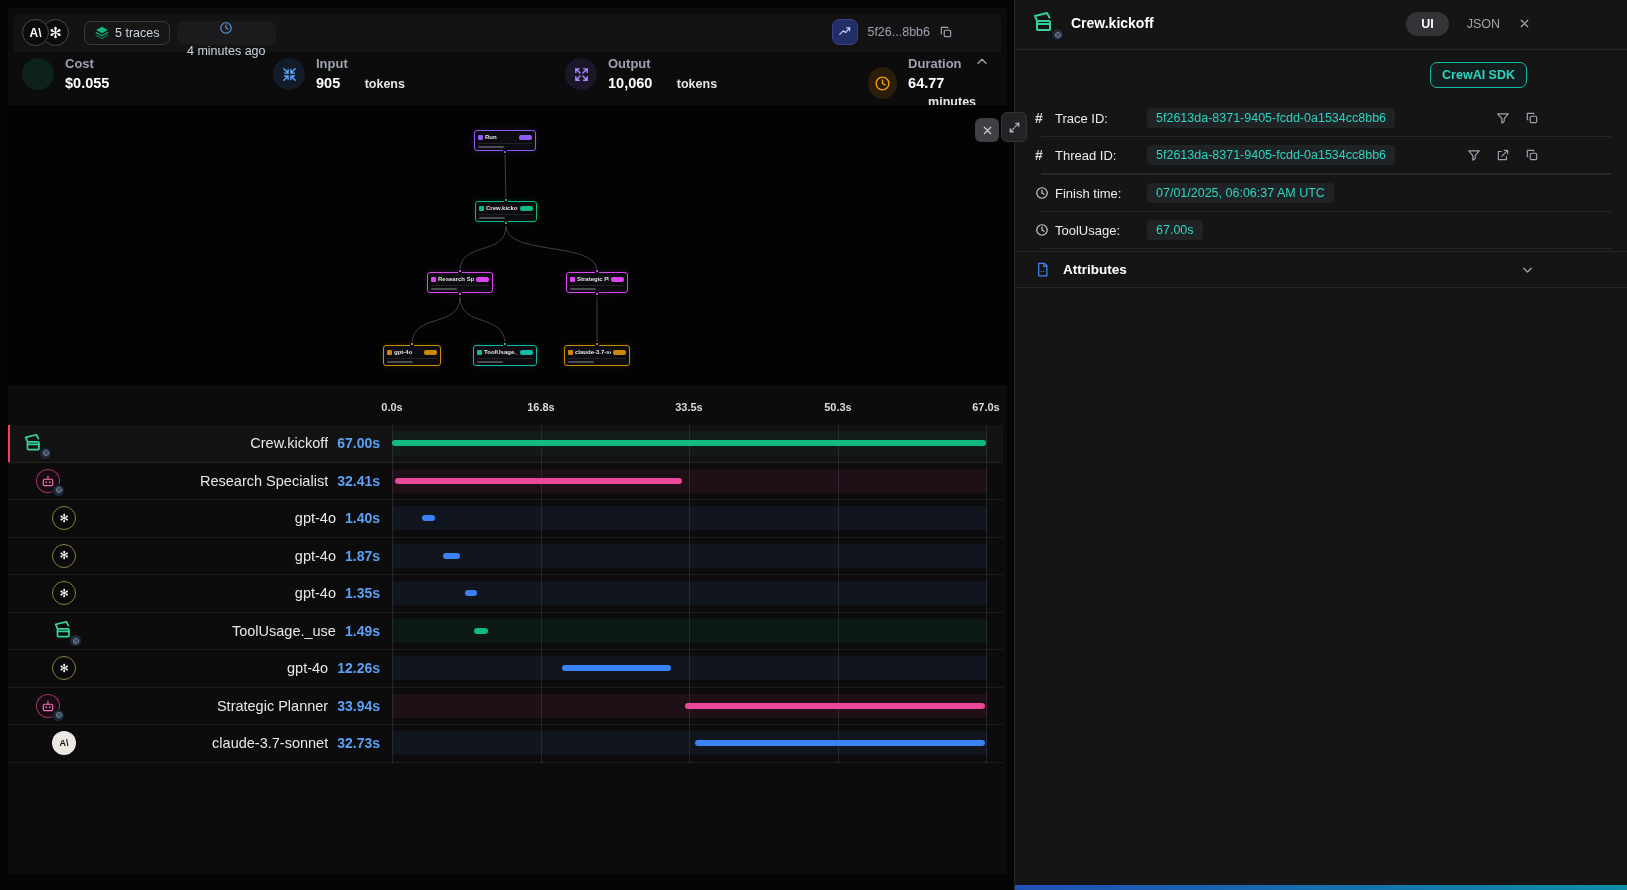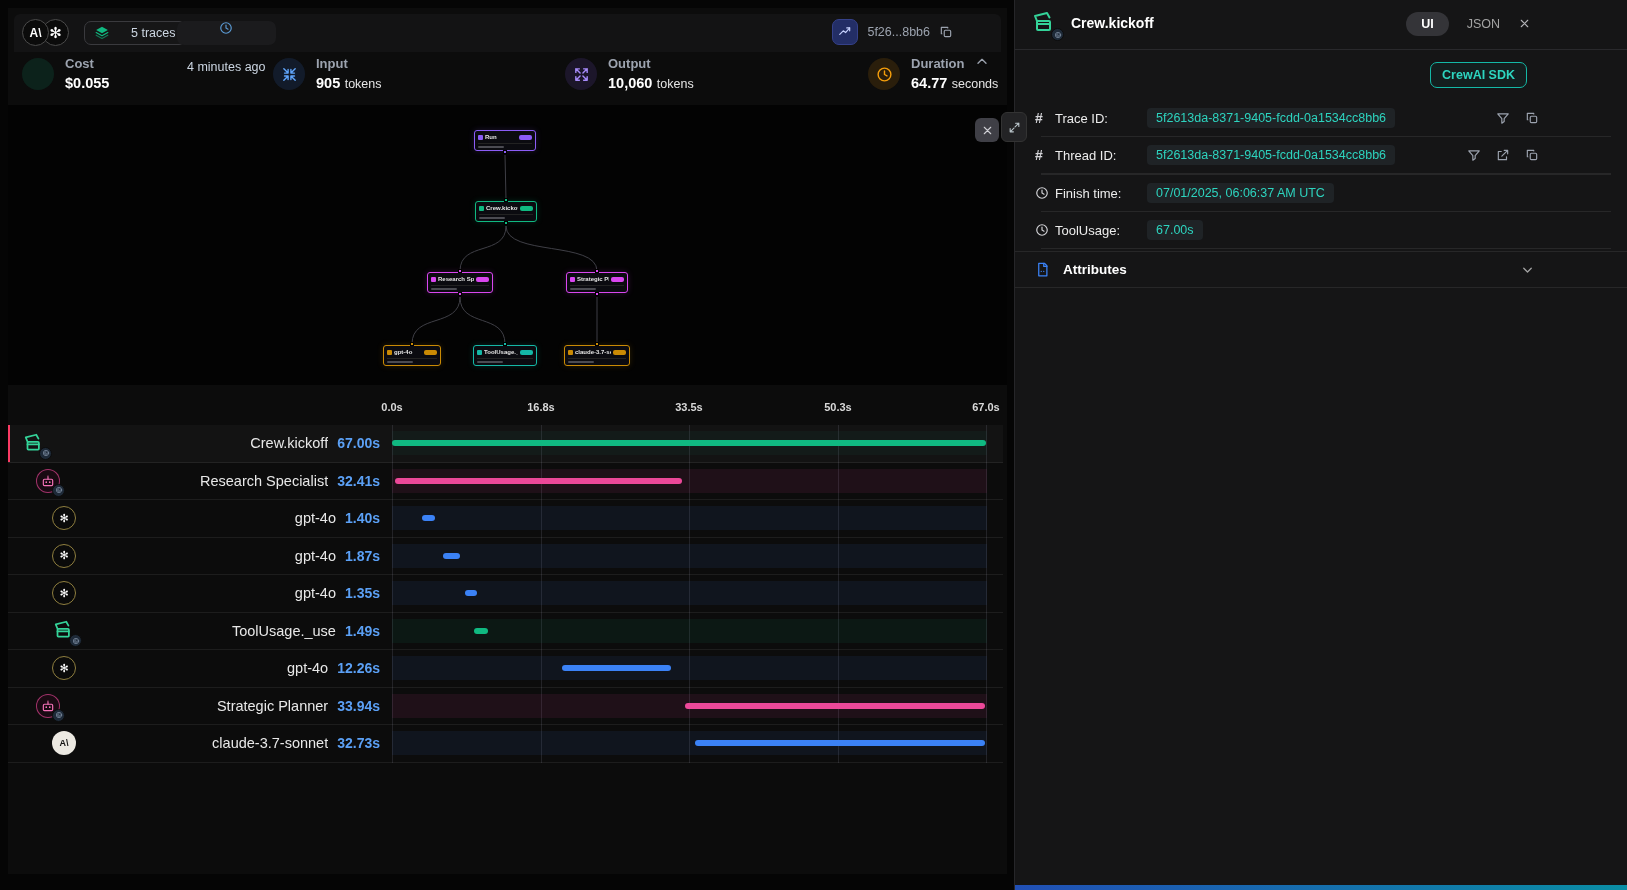--- a/index.html
+++ b/index.html
@@ -7,34 +7,34 @@
     font-family:"Liberation Sans","DejaVu Sans",sans-serif; color:#e5e5e5; }
 
   
   .left-panel { position:absolute; left:8px; top:8px; width:999px; height:866px; background:#0c0c0c; }
 
   .top-strip { position:absolute; left:6px; top:6px; width:987px; height:38px; background:#131314; border-radius:6px 6px 0 0; }
   .avatars { position:absolute; left:8px; top:5px; display:flex; }
   .avatar { width:27px; height:27px; border-radius:50%; background:#0b0b0b; border:1px solid #4b4b4b;
     display:flex; align-items:center; justify-content:center; font-weight:bold; color:#fff; }
   .avatar + .avatar { margin-left:-7px; }
-  .badge { position:absolute; top:7px; height:24px; display:flex; align-items:center; gap:22px;
+  .badge { position:absolute; top:7px; height:24px; display:flex; align-items:center; gap:6px;
     padding:0 10px; border-radius:7px; font-size:12.5px; color:#cbd5e1; background:#1b1b1d; }
   .badge.bordered { border:1px solid #3a3a3e; background:#161617; }
   .trace-chip { position:absolute; right:48px; top:5px; display:flex; align-items:center; gap:9px; }
   .trace-chip .chip-btn { width:26px; height:26px; border-radius:7px; background:#232e66; border:1px solid #35418a;
     display:flex; align-items:center; justify-content:center; cursor:pointer; }
   .trace-chip .chip-id { font-size:12.5px; color:#9ca3af; }
 
   .stats-row { position:absolute; left:0; top:44px; width:999px; height:54px; }
   .stat { position:absolute; top:4px; display:flex; gap:11px; align-items:center; }
   .stat-icon { width:32px; height:32px; border-radius:50%; display:flex; align-items:center; justify-content:center; }
   .stat-label { font-size:13px; font-weight:bold; color:#9ca3af; margin-bottom:3px; }
   .stat-value { font-size:14.5px; font-weight:bold; color:#fff; }
-  .stat-unit { font-size:12.5px; font-weight:normal; color:#e5e5e5; }
+  .stat-unit { font-size:12.5px; font-weight:bold; color:#e5e5e5;margin-left:20px; }
   .collapse-btn { position:absolute; right:14px; top:44px; width:22px; height:22px; background:none; border:none;
     color:#9ca3af; cursor:pointer; }
 
   .graph-area { position:absolute; left:0; top:97px; width:999px; height:280px; background:#030303; }
   .graph-area svg.edges { position:absolute; left:0; top:0; }
   .gnode { position:absolute; background:#0b0b10; border:1px solid; border-radius:3px; padding:2px 3px;
     display:flex; flex-direction:column; cursor:pointer; }
   .gnode .nrow { display:flex; align-items:center; gap:2px; height:8px; }
   .gnode .nicon { width:5px; height:5px; border-radius:1px; flex:none; }
   .gnode .nlabel { font-size:6px; font-weight:bold; color:#e5e5e5; white-space:nowrap; overflow:hidden; flex:1; }
@@ -178,21 +178,21 @@
       </div>
       <div class="stat" style="left: 860px;">
         <span class="stat-icon" style="background:rgba(245,158,11,0.13)">
           <svg width="17" height="17" viewBox="0 0 24 24" fill="none" stroke="#f59e0b" stroke-width="2" stroke-linecap="round" stroke-linejoin="round">
             <circle cx="12" cy="12" r="9"></circle>
             <path d="M12 7v5l3.5 2"></path>
           </svg>
         </span>
         <span>
           <div class="stat-label">Duration</div>
-          <div><span class="stat-value">64.77</span> <span class="stat-unit">seconds</span></div>
+          <div><span class="stat-value">64.77</span> <span class="stat-unit">minutes</span></div>
         </span>
       </div>
     </div>
   <button class="collapse-btn" id="chevron-up-slot"><svg width="16" height="16" viewBox="0 0 24 24" fill="none" stroke="#9ca3af" stroke-width="2" stroke-linecap="round" stroke-linejoin="round">
         <path d="M6 14l6-6 6 6"></path>
       </svg></button>
 
   <div class="graph-area">
     <svg class="edges" id="graph-edges" width="999" height="280">
         <path d="M497,50 L498,95" stroke="#3f3f46" fill="none"></path>

